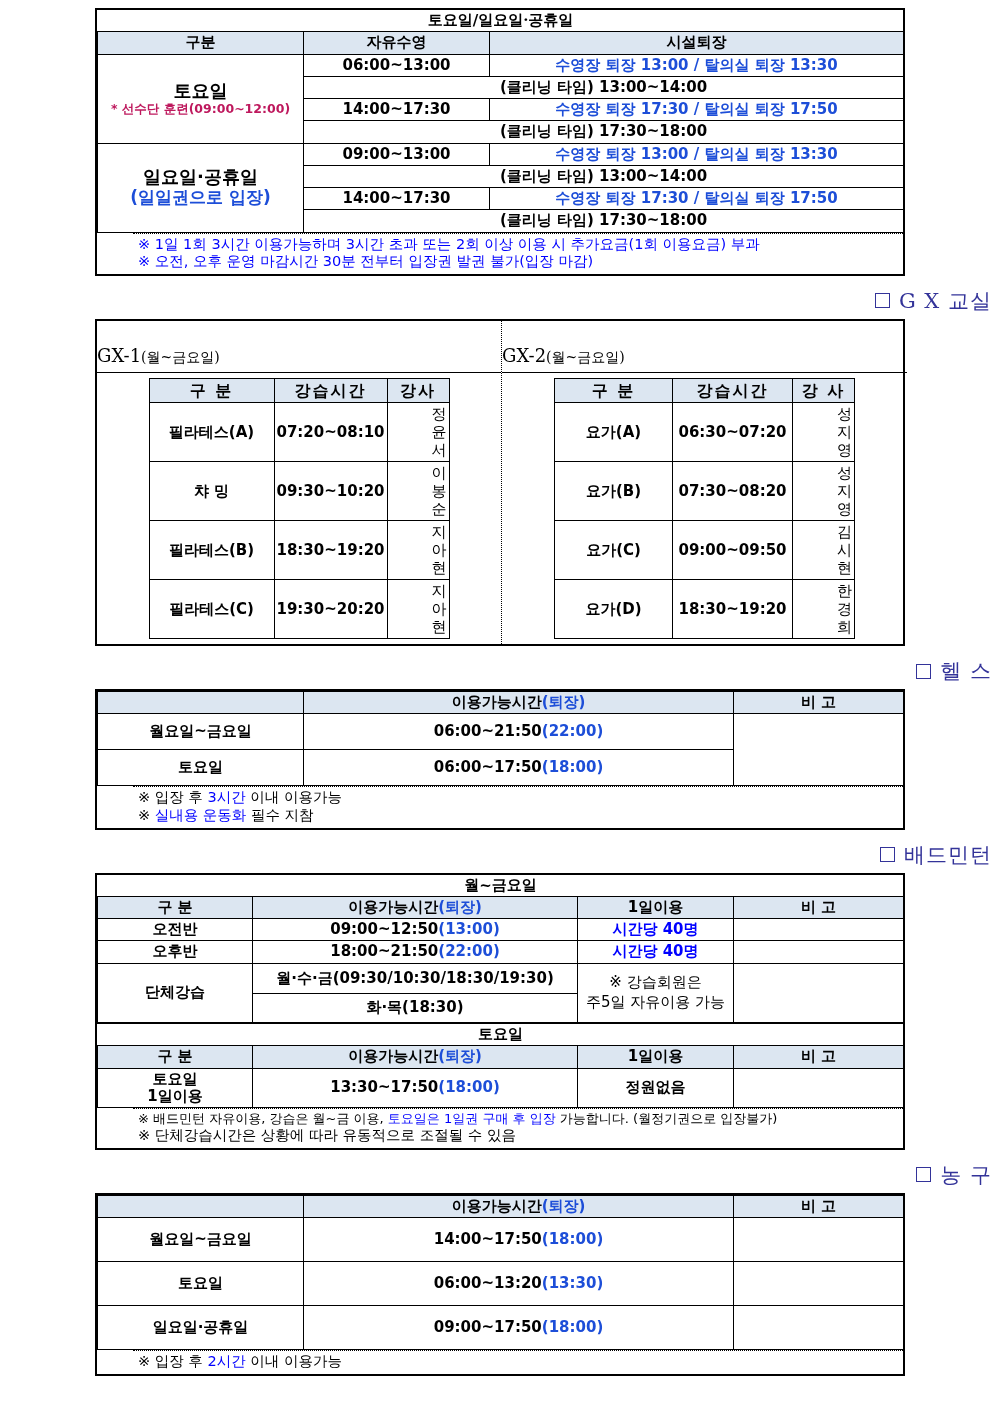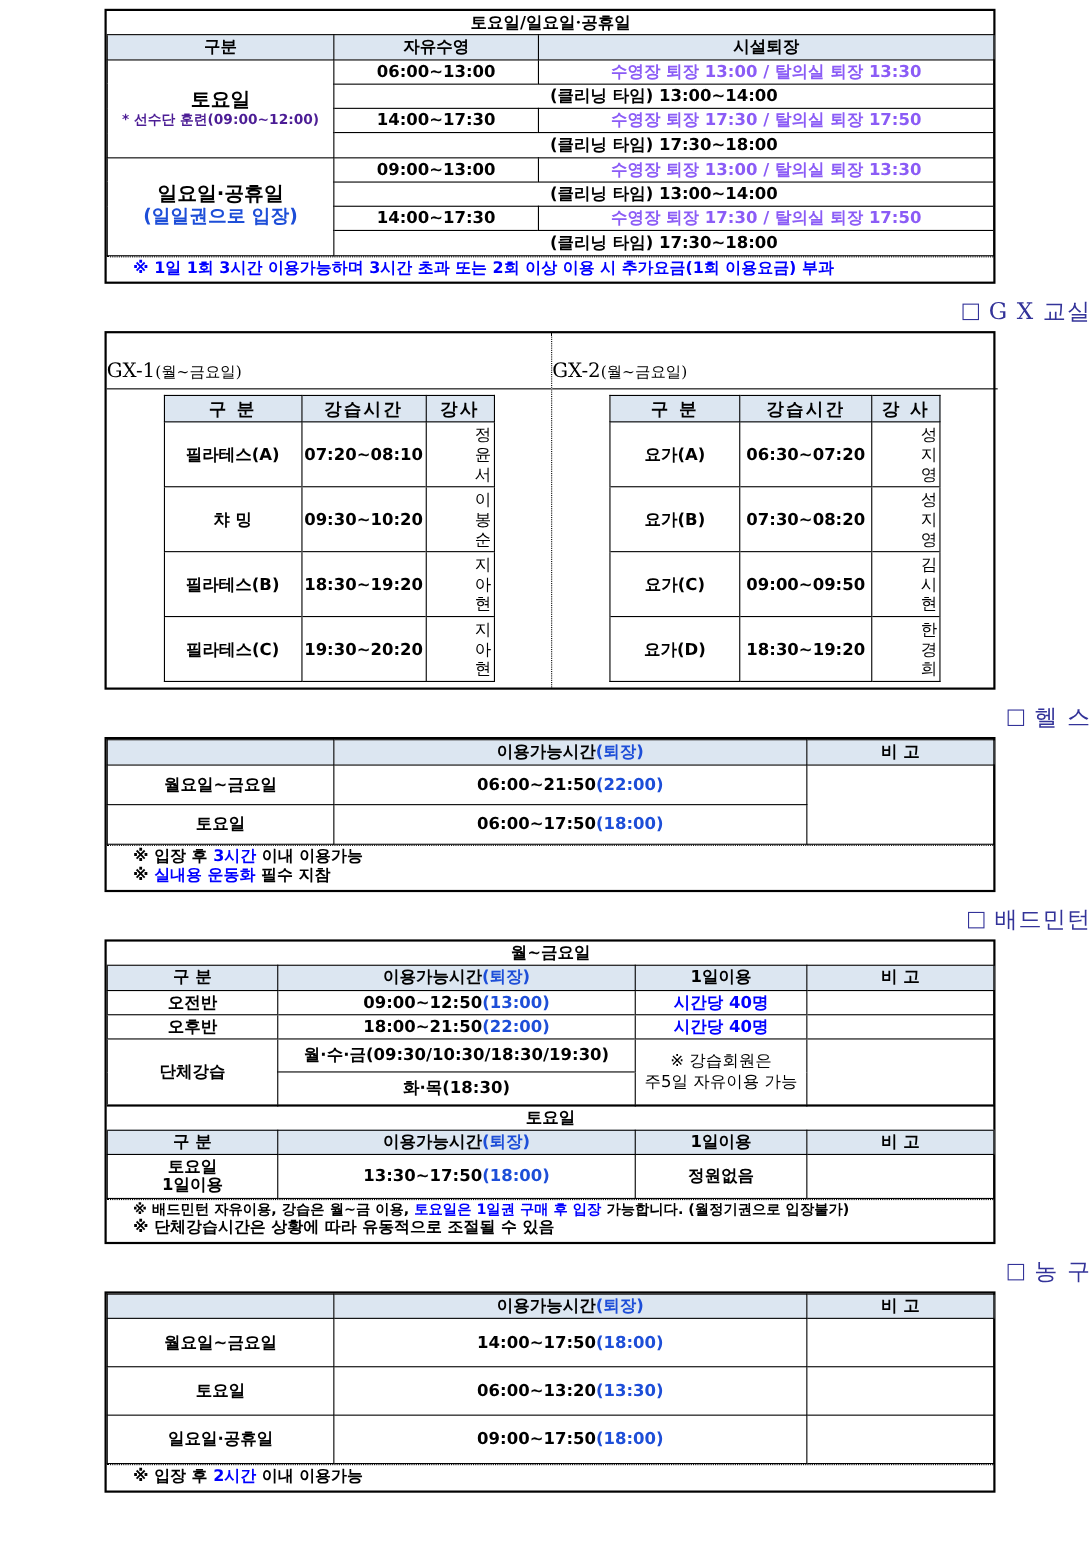--- a/index.html
+++ b/index.html
@@ -44,34 +44,35 @@
     font-weight: normal;
     padding: 4px 0 5px 0;
   }
   .hdr td {
     background: #dce6f1;
     font-size: 17px;
     font-weight: bold;
     padding: 4px 2px;
   }
   .dot-b { border-bottom: 1px dotted #000 !important; }
-  .gray { color: #8b5cf6; font-weight: bold; }
-  .gray-sm { color: #4c1d95; font-weight: bold; font-size: 12.5px; }
+  .gray { color: #1d4ed8; font-weight: bold; }
+  .gray-sm { color: #be185d; font-weight: bold; font-size: 12.5px; }
   .red { color: #1d4ed8; }
   .blue { color: #0000ff; }
   .nb { font-weight: normal; }
 
   
   .notes {
     border-top: 1px dotted #000;
-    padding: 2px 4px 3px 24px;
+    padding: 2px 4px 3px 5px;
     font-size: 14.5px;
-    font-weight: bold;
+    font-weight: normal;
     line-height: 1.22;
     text-align: left;
+    margin-left: 36px;
   }
   .notes div { white-space: nowrap; }
 
   
   .sec {
     margin: 12px 0 5px 95px;
     display: flex;
     align-items: center;
     gap: 9px;
     height: 26px;
@@ -183,20 +184,21 @@
         <td class="dot-b">14:00~17:30</td>
         <td class="dot-b gray">수영장 퇴장 17:30 / 탈의실 퇴장 17:50</td>
       </tr>
       <tr>
         <td colspan="2">(클리닝 타임) 17:30~18:00</td>
       </tr>
     </tbody>
       </table>
     <div class="notes">
       <div class="blue">※ 1일 1회 3시간 이용가능하며 3시간 초과 또는 2회 이상 이용 시 추가요금(1회 이용요금) 부과</div>
+      <div class="blue">※ 오전, 오후 운영 마감시간 30분 전부터 입장권 발권 불가(입장 마감)</div>
     </div>
   </div>
 
   <div class="sec">
     <span class="box"></span>
     <span class="txt">G X 교실</span>
   </div>
 
   <div class="outer">
     <div class="gx-wrap">

